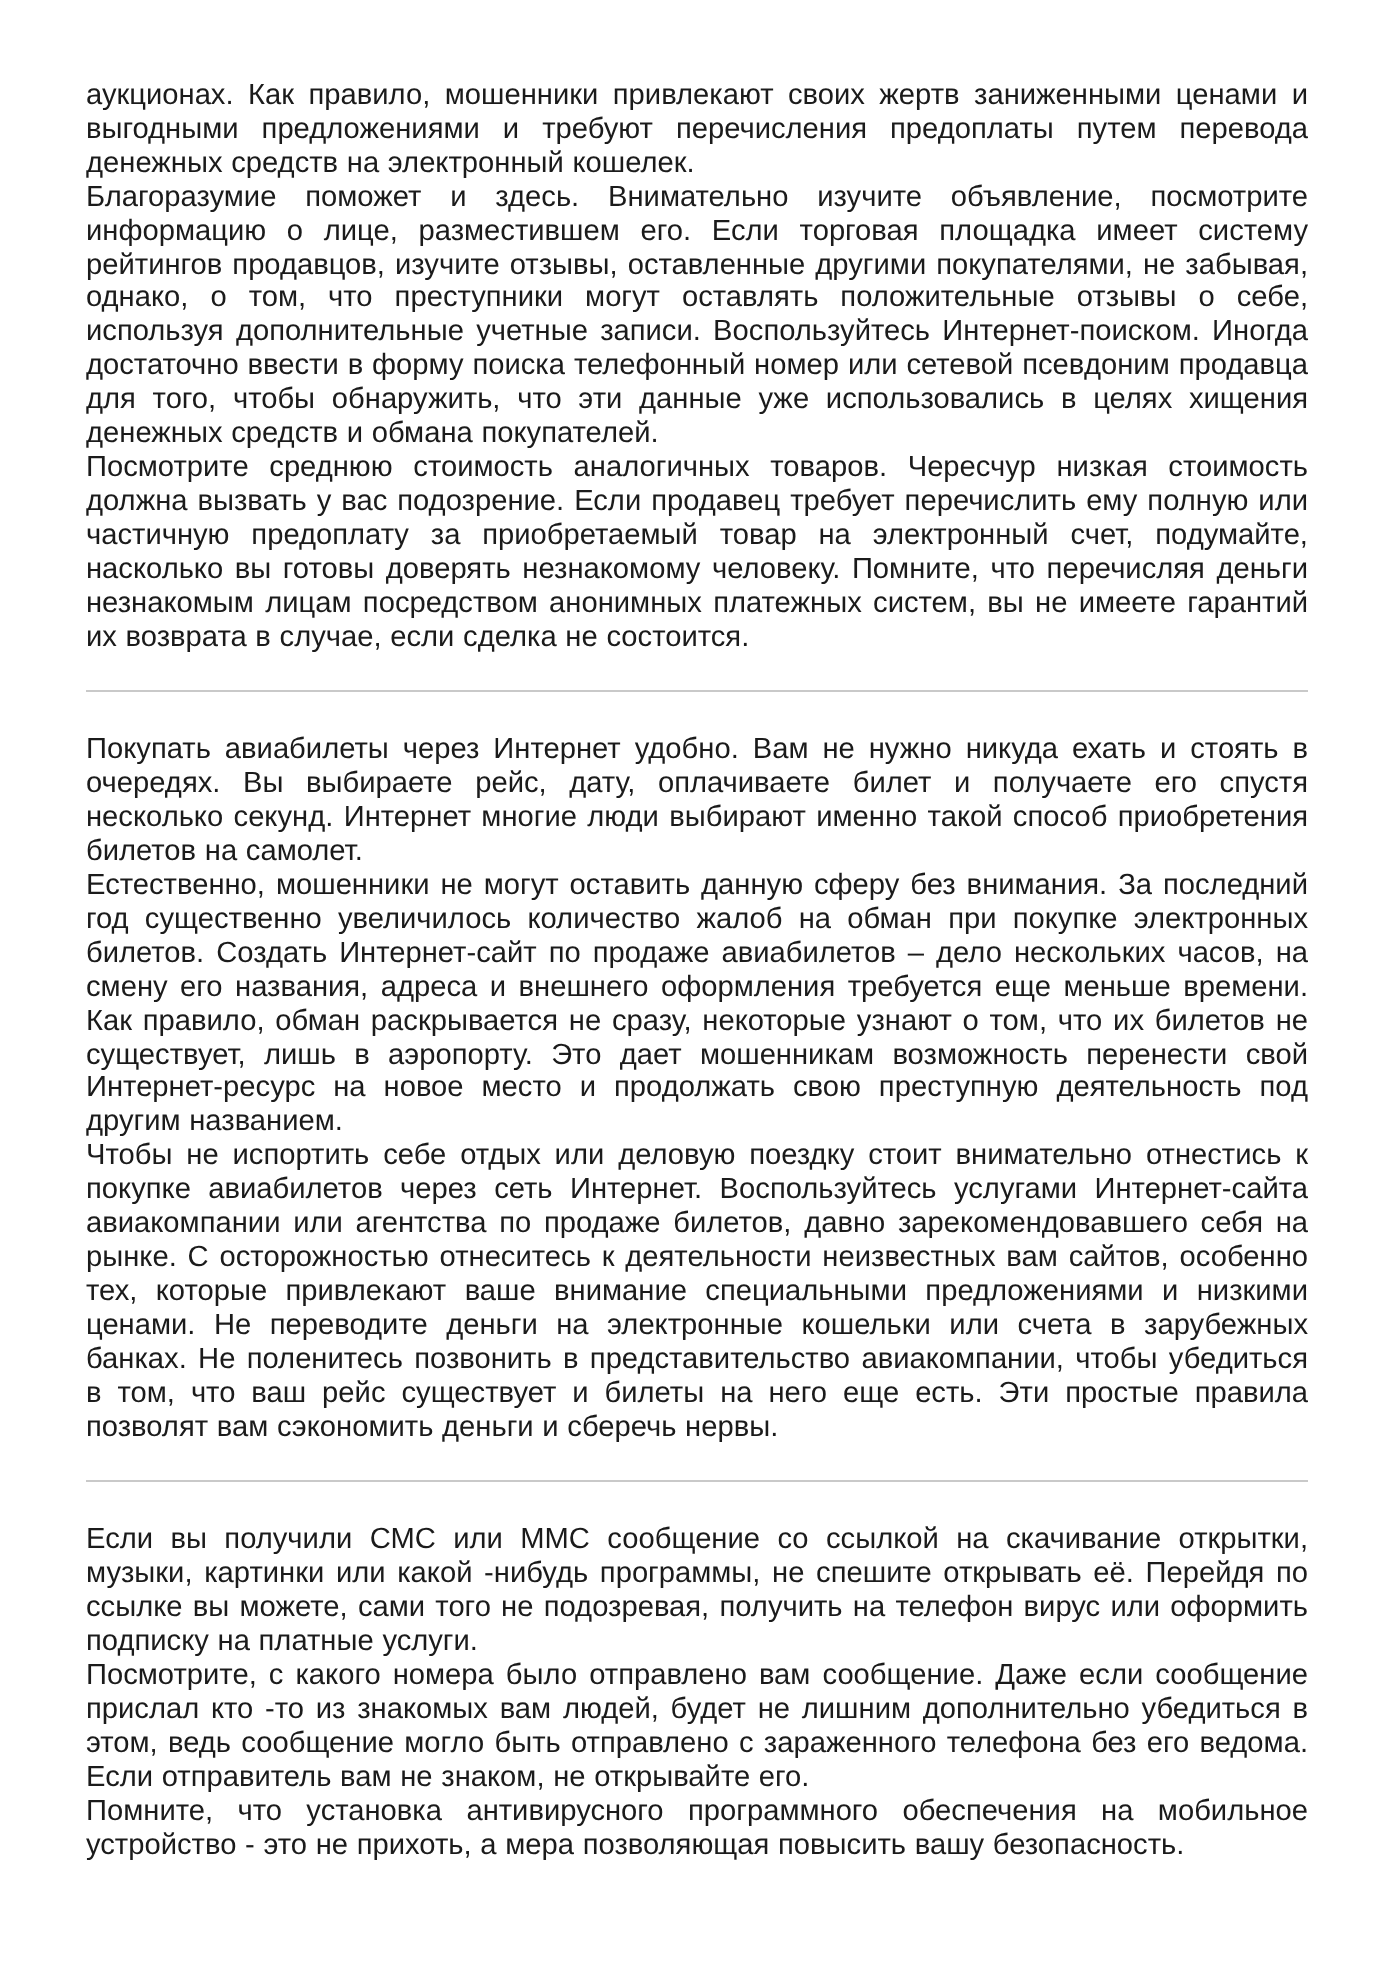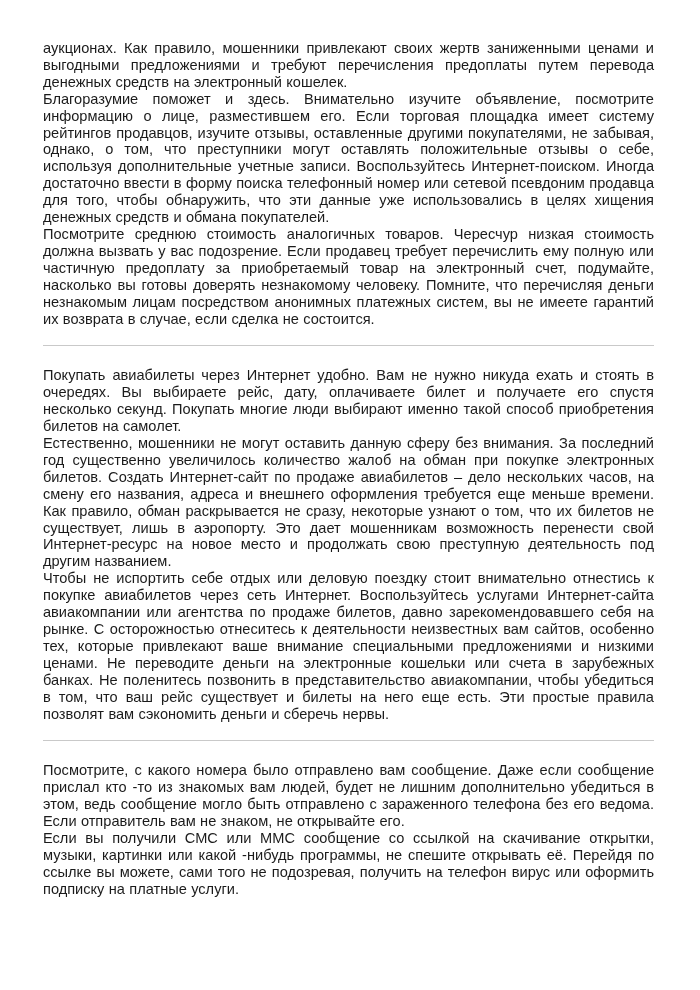--- a/index.html
+++ b/index.html
@@ -49,23 +49,24 @@
 
 <div class="page">
   <main class="doc" id="doc-root">
       <section class="section">
         <p class="para"><span>аукционах. Как правило, мошенники привлекают своих жертв заниженными ценами и выгодными предложениями и требуют перечисления предоплаты путем перевода денежных средств на электронный кошелек.</span></p>
         <p class="para"><span>Благоразумие поможет и здесь. Внимательно изучите объявление, посмотрите информацию о лице, разместившем его. Если торговая площадка имеет систему рейтингов продавцов, изучите отзывы, оставленные другими покупателями, не забывая, однако, о том, что преступники могут оставлять положительные отзывы о себе, используя дополнительные учетные записи. Воспользуйтесь Интернет-поиском. Иногда достаточно ввести в форму поиска телефонный номер или сетевой псевдоним продавца для того, чтобы обнаружить, что эти данные уже использовались в целях хищения денежных средств и обмана покупателей.</span></p>
         <p class="para"><span>Посмотрите среднюю стоимость аналогичных товаров. Чересчур низкая стоимость должна вызвать у вас подозрение. Если продавец требует перечислить ему полную или частичную предоплату за приобретаемый товар на электронный счет, подумайте, насколько вы готовы доверять незнакомому человеку. Помните, что перечисляя деньги незнакомым лицам посредством анонимных платежных систем, вы не имеете гарантий их возврата в случае, если сделка не состоится.</span></p>
       </section>
       <hr class="divider">
       <section class="section">
-        <p class="para"><b>Покупать авиабилеты через Интернет удобно</b><span>. Вам не нужно никуда ехать и стоять в очередях. Вы выбираете рейс, дату, оплачиваете билет и получаете его спустя несколько секунд. Покупать многие люди выбирают именно такой способ приобретения билетов на самолет.</span></p>
+        <p class="para"><b>Покупать авиабилеты через Интернет удобно</b><span>. Вам не нужно никуда ехать и стоять в очередях. Вы выбираете рейс, дату, оплачиваете билет и получаете его спустя несколько секунд. Интернет многие люди выбирают именно такой способ приобретения билетов на самолет.</span></p>
         <p class="para"><span>Естественно, мошенники не могут оставить данную сферу без внимания. За последний год существенно увеличилось количество жалоб на обман при покупке электронных билетов. Создать Интернет-сайт по продаже авиабилетов – дело нескольких часов, на смену его названия, адреса и внешнего оформления требуется еще меньше времени. Как правило, обман раскрывается не сразу, некоторые узнают о том, что их билетов не существует, лишь в аэропорту. Это дает мошенникам возможность перенести свой Интернет-ресурс на новое место и продолжать свою преступную деятельность под другим названием.</span></p>
         <p class="para"><span>Чтобы не испортить себе отдых или деловую поездку стоит внимательно отнестись к покупке авиабилетов через сеть Интернет. Воспользуйтесь услугами Интернет-сайта авиакомпании или агентства по продаже билетов, давно зарекомендовавшего себя на рынке. С осторожностью отнеситесь к деятельности неизвестных вам сайтов, особенно тех, которые привлекают ваше внимание специальными предложениями и низкими ценами. Не переводите деньги на электронные кошельки или счета в зарубежных банках. Не поленитесь позвонить в представительство авиакомпании, чтобы убедиться в том, что ваш рейс существует и билеты на него еще есть. Эти простые правила позволят вам сэкономить деньги и сберечь нервы.</span></p>
       </section>
       <hr class="divider">
       <section class="section">
+        <p class="para"><span>Если вы получили </span><b>СМС или ММС</b><span> сообщение со ссылкой на </span><b>скачивание открытки, музыки, картинки или какой -нибудь программы</b><span>, не спешите открывать её. Перейдя по ссылке вы можете, сами того не подозревая, получить на телефон вирус или оформить подписку на платные услуги.</span></p>
         <p class="para"><span>Посмотрите, с какого номера было отправлено вам сообщение. Даже если сообщение прислал кто -то из знакомых вам людей, будет не лишним дополнительно убедиться в этом, ведь сообщение могло быть отправлено с зараженного телефона без его ведома. Если отправитель вам не знаком, не открывайте его.</span></p>
-        <p class="para"><span>Если вы получили </span><b>СМС или ММС</b><span> сообщение со ссылкой на </span><b>скачивание открытки, музыки, картинки или какой -нибудь программы</b><span>, не спешите открывать её. Перейдя по ссылке вы можете, сами того не подозревая, получить на телефон вирус или оформить подписку на платные услуги.</span></p>
+        <p class="para"><span>Помните, что установка антивирусного программного обеспечения на мобильное устройство - это не прихоть, а мера позволяющая повысить вашу безопасность.</span></p>
       </section>
     </main>
 </div>
 
 </body></html>

